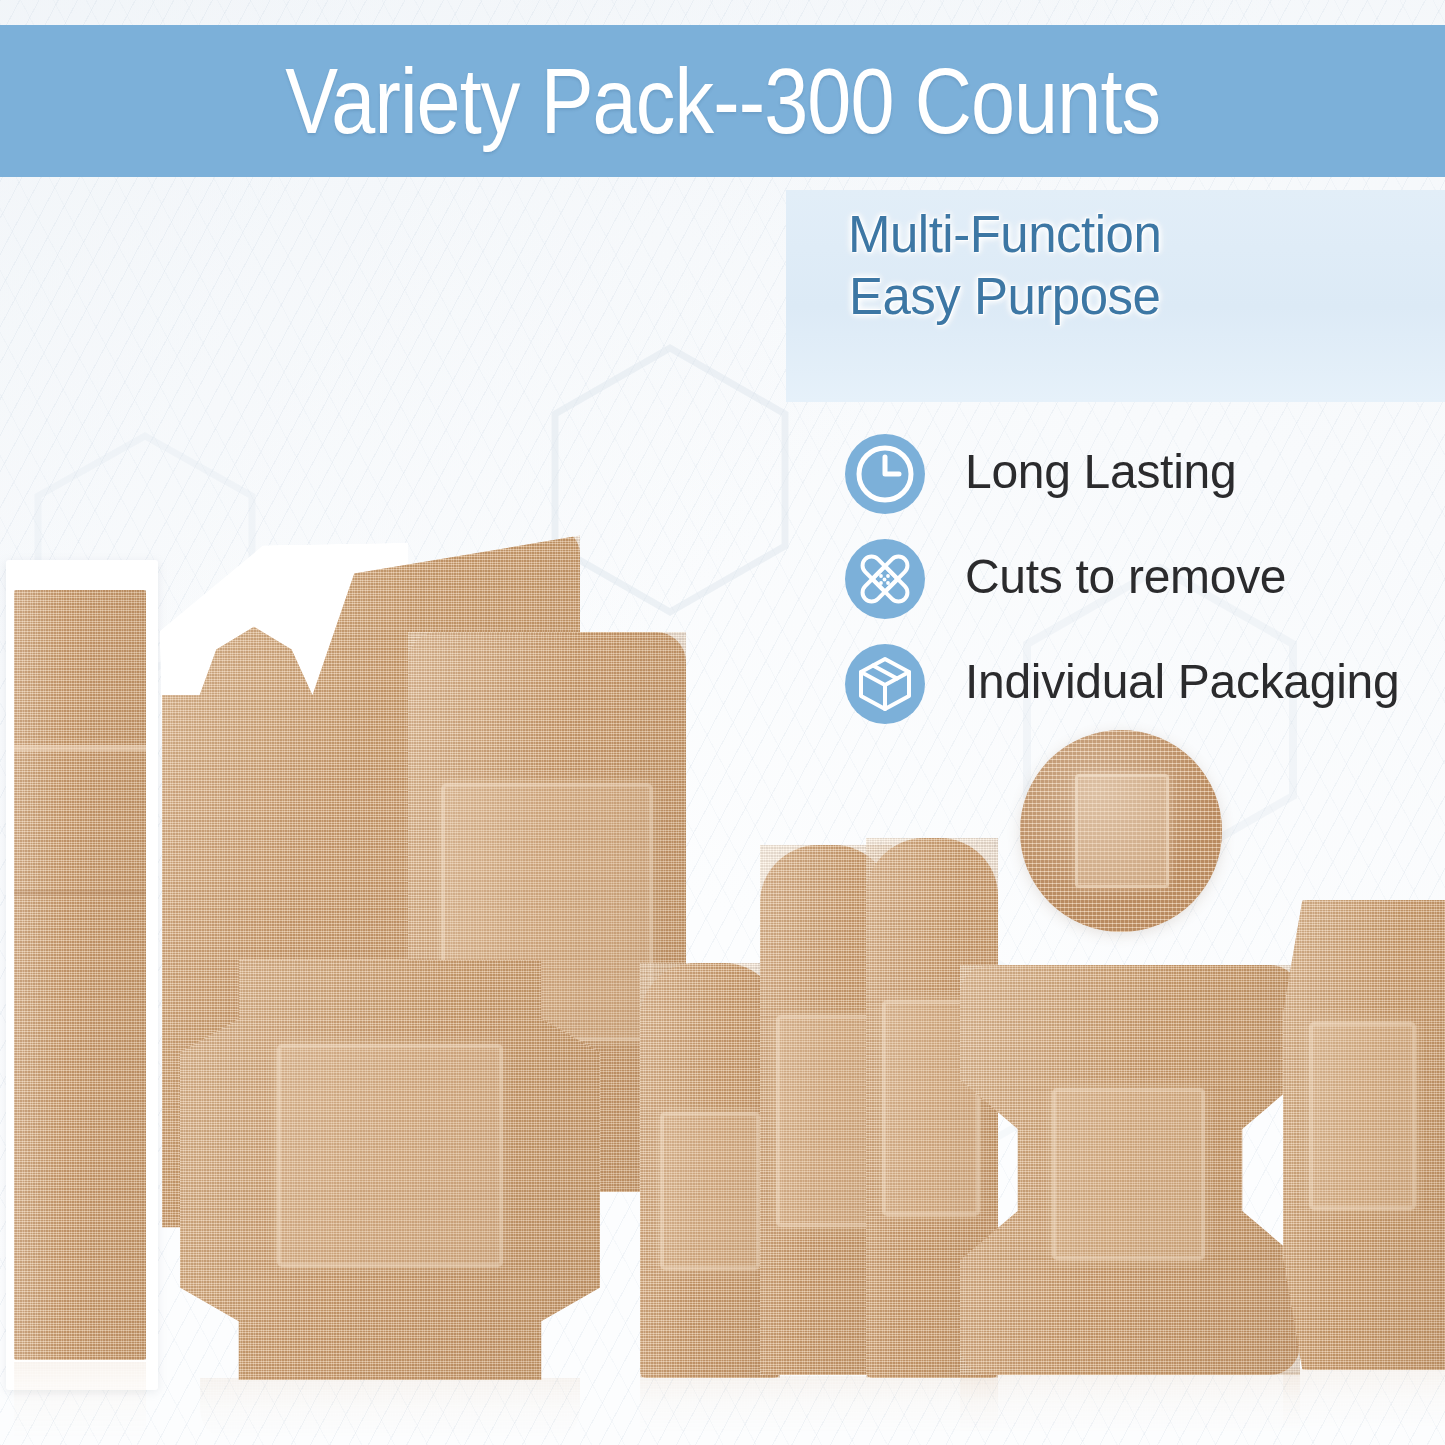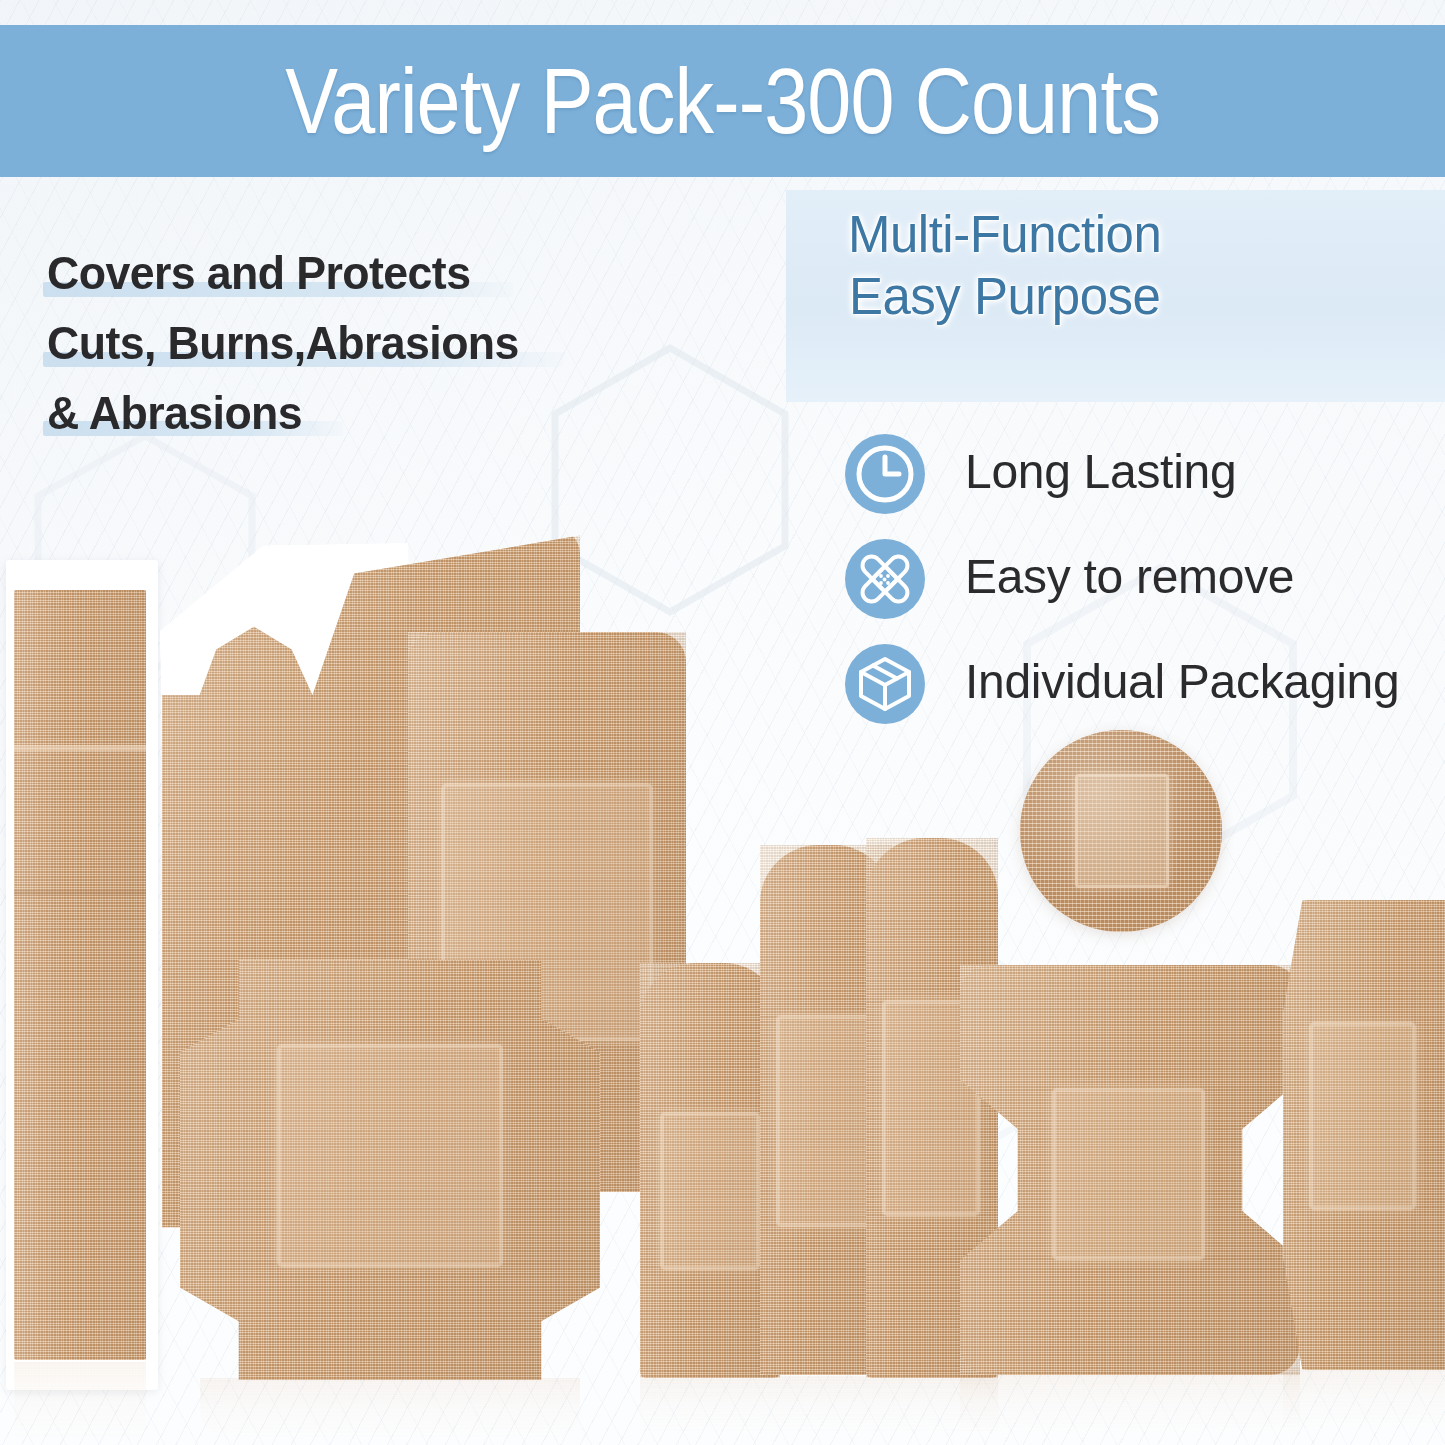--- a/index.html
+++ b/index.html
@@ -270,34 +270,20 @@
         repeating-linear-gradient(0deg, rgba(255,240,222,.5) 0 1.5px, rgba(161,115,71,.28) 1.5px 4px),
         repeating-linear-gradient(90deg, rgba(255,243,226,.42) 0 1.5px, rgba(150,106,65,.24) 1.5px 4px);"></div>
     <div class="pad"></div>
     <div class="sheen" style="background:radial-gradient(circle at 38% 30%, rgba(255,250,242,.30), rgba(255,255,255,0) 62%);"></div>
   </div>
 
   <div class="banner">
     <span class="banner-text">Variety Pack--300 Counts</span>
   </div>
 
-  <div class="left-copy">
-    <span class="lc-line">
-      <span class="hl" style="width:470px;"></span>
-      <span class="txt">Covers and Protects</span>
-    </span>
-    <span class="lc-line">
-      <span class="hl" style="width:520px;"></span>
-      <span class="txt">Cuts, Burns,Abrasions</span>
-    </span>
-    <span class="lc-line">
-      <span class="hl" style="width:300px;"></span>
-      <span class="txt">&amp; Abrasions</span>
-    </span>
-  </div>
 
   <div class="right-panel">
     <div class="rp-inner">
       <span class="rp-line">Multi-Function</span>
       <span class="rp-line">Easy Purpose</span>
     </div>
   </div>
 
   <div class="features">
 
@@ -321,21 +307,21 @@
           </g>
           <g fill="#ffffff">
             <circle cx="28" cy="29" r="1.9"></circle>
               <circle cx="35" cy="29" r="1.9"></circle>
             <circle cx="28" cy="36" r="1.9"></circle>
               <circle cx="35" cy="36" r="1.9"></circle>
             <circle cx="31.5" cy="32.5" r="1.9"></circle>
           </g>
         </svg>
       </span>
-      <span class="feat-label">Easy to remove</span>
+      <span class="feat-label">Cuts to remove</span>
     </div>
 
     <div class="feat">
       <span class="feat-icon">
         <svg width="62" height="62" viewBox="0 0 62 62">
           <g fill="none" stroke="#ffffff" stroke-width="4" stroke-linejoin="round" stroke-linecap="round">
             <path d="M31 6 L55 19 L55 43 L31 56 L7 43 L7 19 Z"></path>
             <path d="M7 19 L31 32 L55 19"></path>
             <path d="M31 32 L31 56"></path>
             <path d="M19 12.5 L43 25.5"></path>

